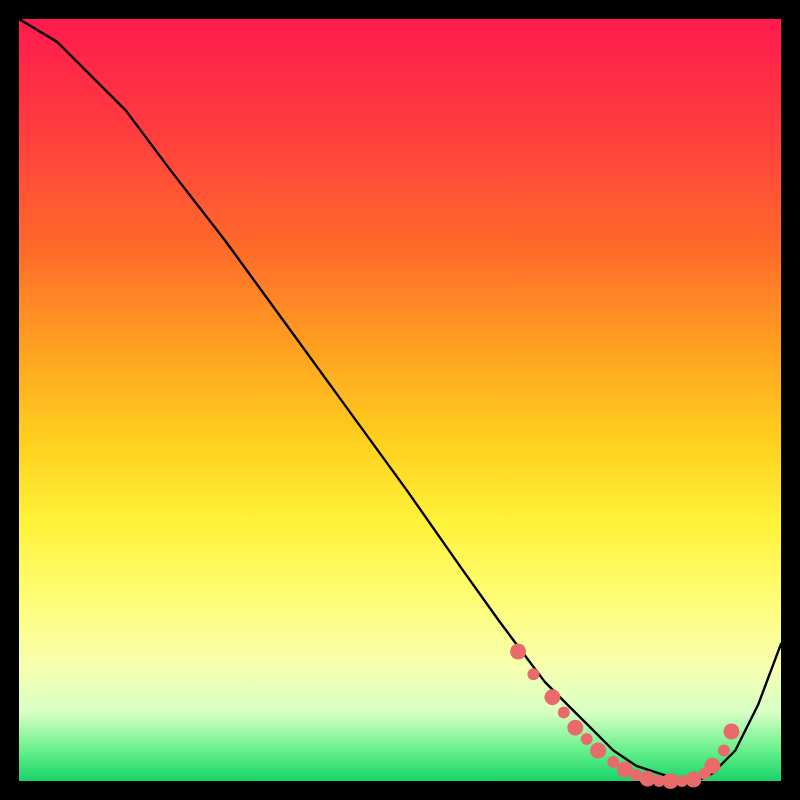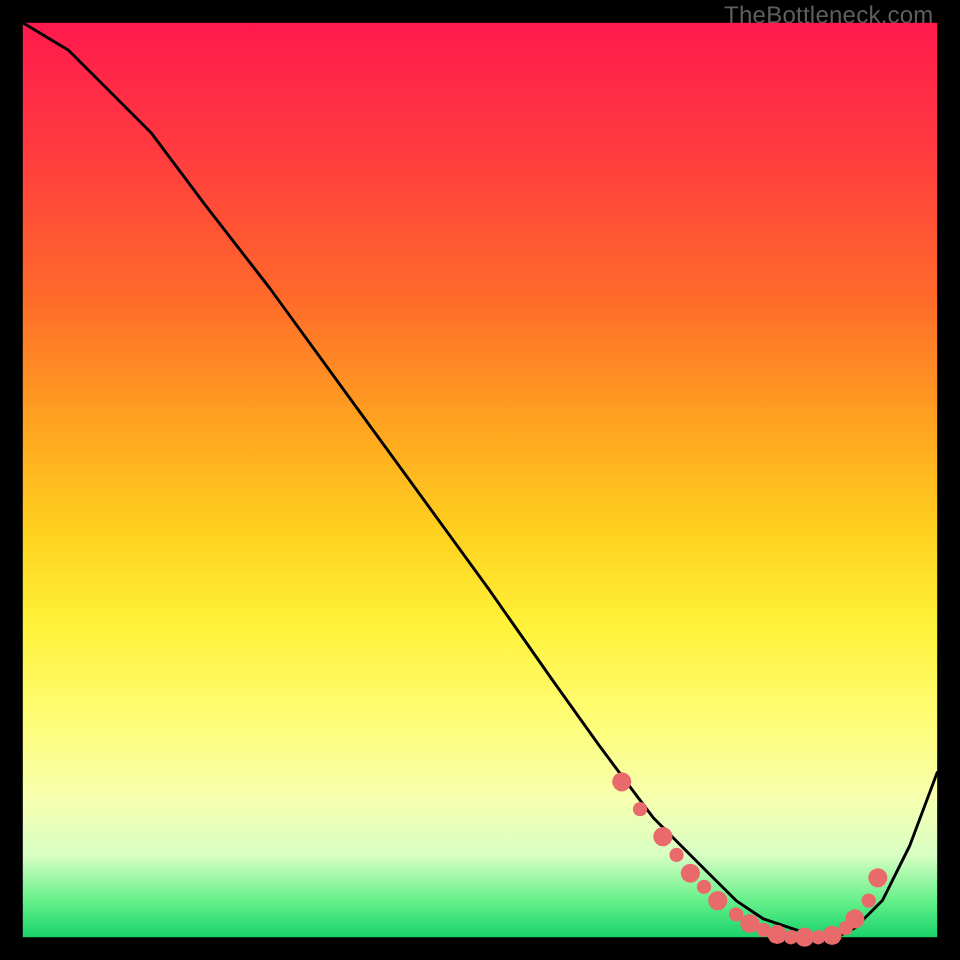--- a/index.html
+++ b/index.html
@@ -68,21 +68,20 @@
     fill: #e86a6a;
     stroke: none;
   }
   .dot-big { r: 8; }
   .dot-small { r: 6; }
 </style>
 </head>
 <body>
 
 <div class="stage">
-  <div class="attribution">TheBottleneck.com</div>
 
   <div class="plot">
     <svg class="curve" viewBox="0 0 762 762" preserveAspectRatio="none">
       <path class="line" d="M0.0 0.0 L38.1 22.9 L68.6 53.3 L106.7 91.4 L152.4 152.4 L205.7 221.0 L266.7 304.8 L327.7 388.6 L388.6 472.4 L442.0 548.6 L480.1 602.0 L502.9 632.5 L525.8 662.9 L548.6 685.8 L571.5 708.7 L594.4 731.5 L617.2 746.8 L640.1 754.4 L662.9 762.0 L678.2 762.0 L693.4 754.4 L716.3 731.5 L739.1 685.8 L762.0 624.8"></path>
       <g id="marker-group">
           <circle class="dot dot-big" cx="499.1" cy="632.5"></circle>
           <circle class="dot dot-small" cx="514.4" cy="655.3"></circle>
           <circle class="dot dot-big" cx="533.4" cy="678.2"></circle>
           <circle class="dot dot-small" cx="544.8" cy="693.4"></circle>
           <circle class="dot dot-big" cx="556.3" cy="708.7"></circle>

